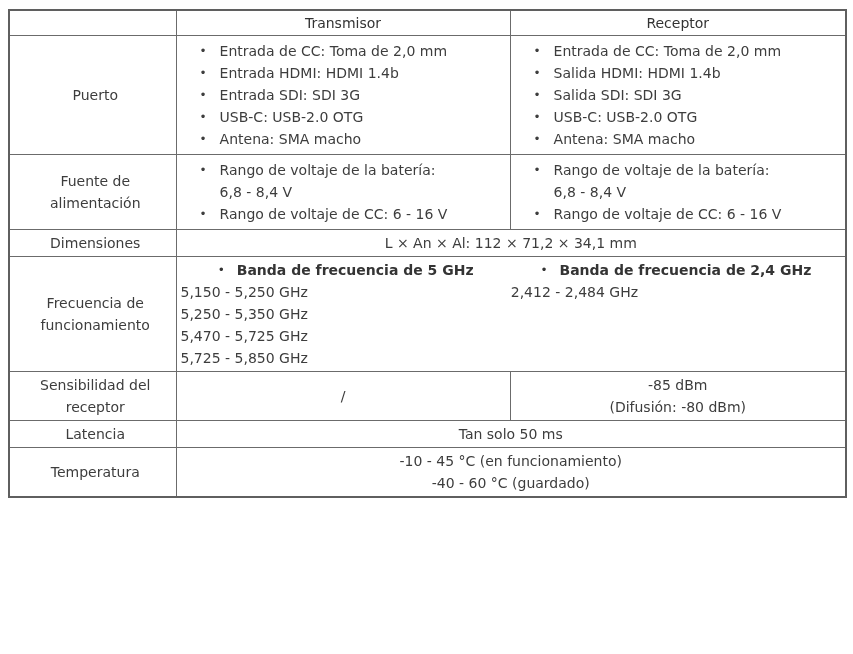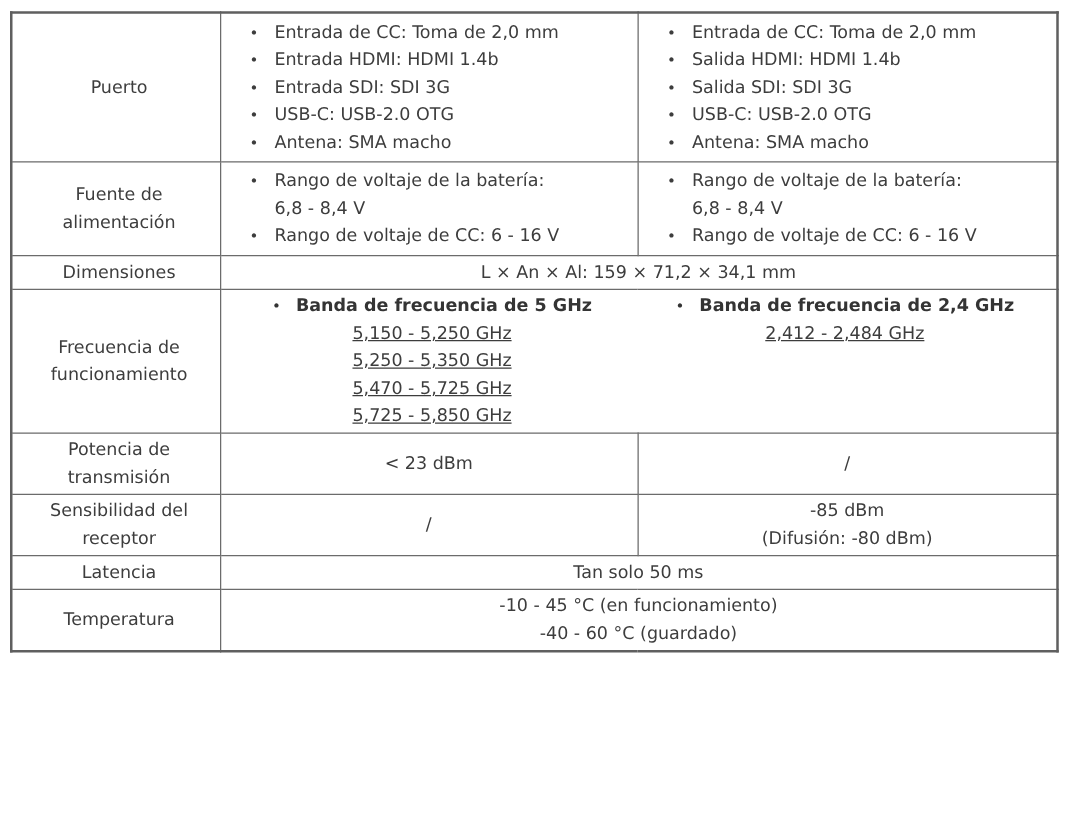--- a/index.html
+++ b/index.html
@@ -25,34 +25,39 @@
   td.label{text-align:center;padding-left:9px;color:#3d3d3d;}
   td.val{text-align:center;white-space:pre-line;}
   ul.bullets{list-style:none;margin:0;padding:2px 2px 2px 0;}
   ul.bullets li{display:flex;align-items:flex-start;padding-left:19px;gap:13px;}
   ul.bullets .b{flex:0 0 auto;font-size:12px;}
   ul.bullets .t{white-space:pre-line;}
   .freq{display:flex;width:100%;}
   .freq-half{flex:1 1 50%;}
   .band-line{display:flex;justify-content:center;align-items:flex-start;gap:12px;font-weight:bold;color:#343434;}
   .band-line .b{font-size:12px;font-weight:normal;}
-  .ranges{text-align:center;white-space:pre-line;text-decoration:underline;}
+  .ranges{text-align:left;white-space:pre-line;}
 </style>
 </head>
 <body>
 
 <div class="page">
   <table class="spec">
     <colgroup>
         <col class="c1">
         <col class="c2">
         <col class="c3">
       </colgroup>
 
     <tbody>
+        <tr>
+      <th class="colhead"></th>
+      <th class="colhead">Transmisor</th>
+      <th class="colhead">Receptor</th>
+    </tr>
 
     <tr>
       <td class="label">Puerto</td>
       <td>
         <ul class="bullets">
           <li>
                 <span class="b">•</span>
                 <span class="t">Entrada de CC: Toma de 2,0 mm</span>
               </li>
           <li>
@@ -126,21 +131,21 @@
                 <span class="t">Rango de voltaje de CC: 6 - 16 V</span>
               </li>
         </ul>
       </td>
     </tr>
 
 
 
     <tr>
       <td class="label">Dimensiones</td>
-      <td class="val" colspan="2">L × An × Al: 159 × 71,2 × 34,1 mm</td>
+      <td class="val" colspan="2">L × An × Al: 112 × 71,2 × 34,1 mm</td>
     </tr>
 
     <tr>
       <td class="label">Frecuencia de funcionamiento</td>
       <td colspan="2">
         <div class="freq">
           <div class="freq-half">
             <div class="band-line">
                   <span class="b">•</span>
                   <span>Banda de frecuencia de 5 GHz</span>
@@ -154,25 +159,20 @@
             <div class="band-line">
                   <span class="b">•</span>
                   <span>Banda de frecuencia de 2,4 GHz</span>
                 </div>
             <div class="ranges">2,412 - 2,484 GHz</div>
           </div>
         </div>
       </td>
     </tr>
 
-    <tr>
-      <td class="label">Potencia de transmisión</td>
-      <td class="val">&lt; 23 dBm</td>
-      <td class="val">/</td>
-    </tr>
 
     <tr>
       <td class="label">Sensibilidad del receptor</td>
       <td class="val">/</td>
       <td class="val">-85 dBm
 (Difusión: -80 dBm)</td>
     </tr>
 
     <tr>
       <td class="label">Latencia</td>

